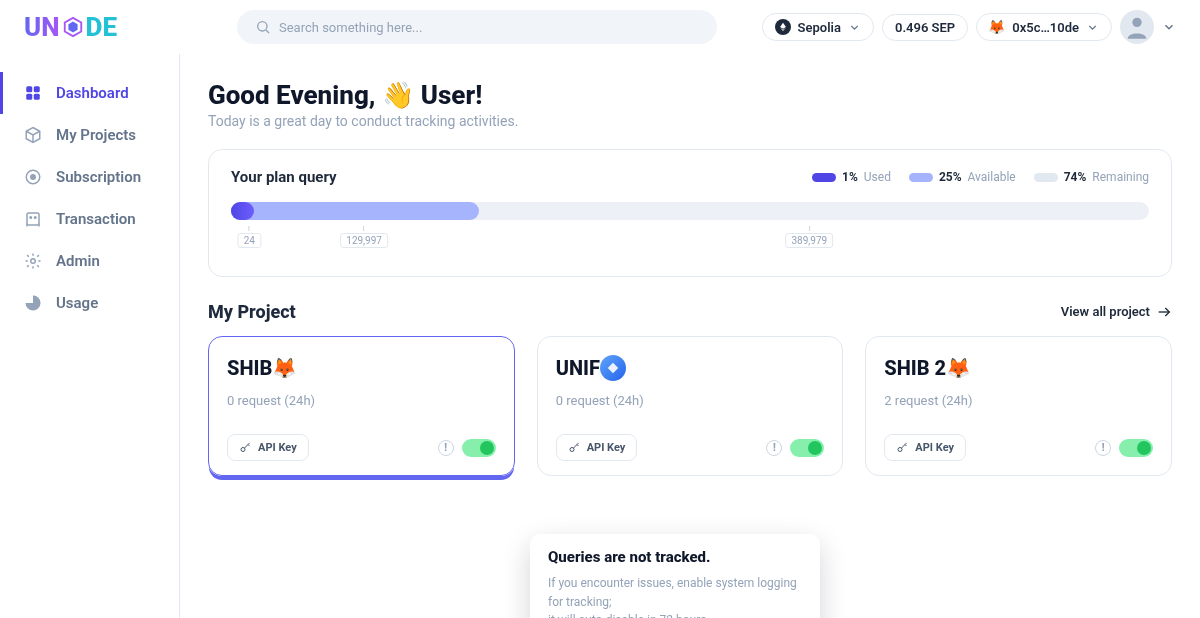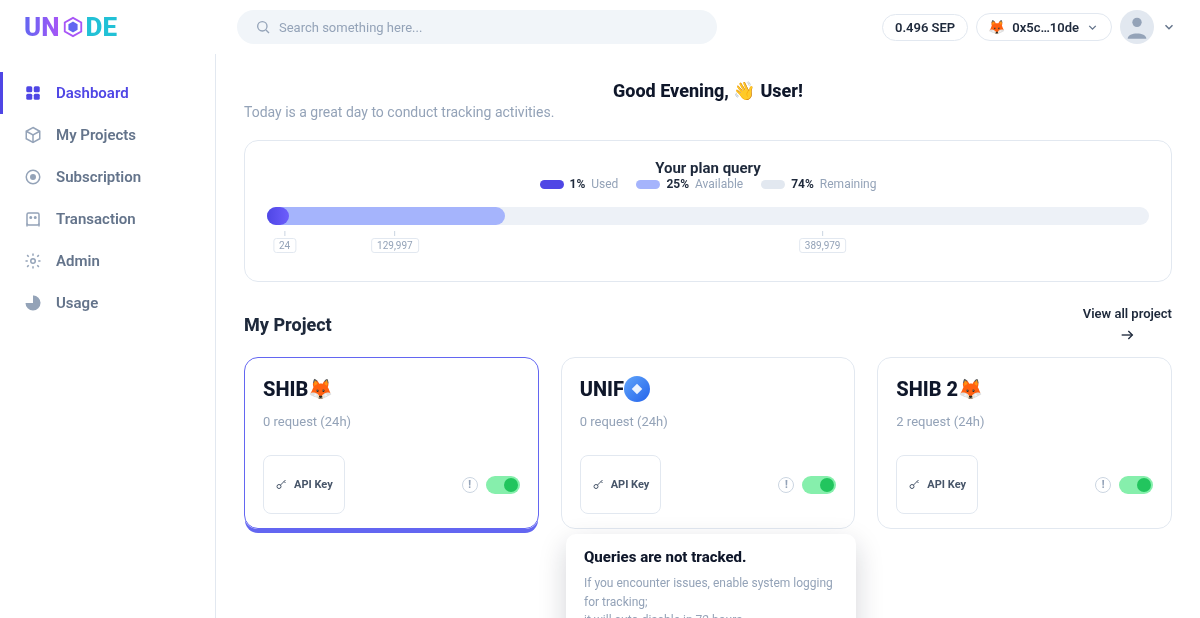--- a/index.html
+++ b/index.html
@@ -21,33 +21,33 @@
 .chip { display: flex; align-items: center; gap: 7px; background: #fff; border: 1px solid #e2e8f0; border-radius: 999px; padding: 5px 12px; font-size: 13px; font-weight: 600; color: #1e293b; }
 .chip .eth-icon { width: 16px; height: 16px; border-radius: 50%; background: #1e293b; display:inline-flex; align-items:center; justify-content:center; }
 .chip .eth-icon svg { display:block; }
 .chip .fox-icon { width:16px; height:16px; display:inline-flex; align-items:center; justify-content:center; font-size:14px; }
 .chevdown { color:#64748b; }
 .avatar { width: 34px; height: 34px; border-radius: 50%; background: #e2e8f0; display:flex; align-items:center; justify-content:center; overflow:hidden;}
 .avatar svg { color:#94a3b8; }
 
 
 .body { display: flex; flex: 1; overflow: hidden; }
-.sidebar { width: 216px; border-right: 1px solid #e2e8f0; padding-top: 18px; }
+.sidebar { width: 180px; border-right: 1px solid #e2e8f0; padding-top: 18px; }
 .nav-item { display: flex; align-items: center; gap: 14px; padding: 12px 24px; color: #64748b; font-size: 15px; font-weight: 600; cursor: pointer; }
 .nav-item svg { color:#94a3b8; }
 .nav-item.active { color: #4f46e5; border-left: 3px solid #4f46e5; padding-left: 21px; }
 .nav-item.active svg { color:#4f46e5; }
 
 .main { flex: 1; padding: 26px 28px 0 28px; overflow: auto; position: relative; }
 
-.greeting { font-size: 18px; font-weight: 800; color:#0f172a;text-align:center; }
+.greeting { font-size: 26px; font-weight: 800; color:#0f172a; }
 .subgreet { color:#94a3b8; font-size: 14px; margin-top: 3px; }
 
 .plan-card { margin-top: 20px; border: 1px solid #e2e8f0; border-radius: 14px; padding: 18px 22px 30px 22px; }
-.plan-top { display: flex; align-items: center; justify-content: space-between; flex-direction: column; }
+.plan-top { display: flex; align-items: center; justify-content: space-between; }
 .plan-title { font-weight: 700; font-size: 15px; }
 .legend { display: flex; gap: 18px; font-size: 12px; align-items: center; }
 .legend-item { display: flex; align-items: center; gap: 6px; }
 .swatch { width: 24px; height: 9px; border-radius: 5px; }
 .sw-used { background: #4f46e5; }
 .sw-avail { background: #a5b4fc; }
 .sw-remain { background: #e2e8f0; }
 .legend-val { font-weight: 700; color:#1e293b; }
 .legend-label { color:#94a3b8; }
 
@@ -55,33 +55,33 @@
 .bar-avail { position: absolute; left: 0; top: 0; bottom: 0; border-radius: 10px; background: #a5b4fc; }
 .bar-used { position: absolute; left: 0; top: 0; bottom: 0; border-radius: 10px; background: linear-gradient(90deg,#4f46e5,#6d5efc); }
 
 .ticks { position: relative; height: 20px; margin-top: 6px; }
 .tick { position: absolute; transform: translateX(-50%); }
 .tick-line { width: 1px; height: 5px; background:#cbd5e1; margin:0 auto; }
 .tick-box { font-size: 10px; color:#94a3b8; border:1px solid #e2e8f0; border-radius:3px; padding: 1px 5px; margin-top:2px; background:#fff; }
 
 .section-head { display: flex; align-items: center; justify-content: space-between; margin-top: 24px; }
 .section-title { font-size: 18px; font-weight: 800; }
-.viewall { display:flex; align-items:center; gap:6px; font-size:13px; font-weight:600; color:#1e293b; cursor:pointer;flex-direction:column; }
+.viewall { display:flex; align-items:center; gap:6px; font-size:13px; font-weight:600; color:#1e293b; cursor:pointer; }
 
 .cards { display: flex; gap: 22px; margin-top: 14px; }
 .card { flex: 1; border: 1px solid #e2e8f0; border-radius: 14px; padding: 18px 18px 14px 18px; position: relative; }
 .card.selected { border-color:#6366f1; box-shadow: 0 5px 0 -1px #6366f1; }
 .card-top { display:flex; align-items:center; justify-content:flex-start; }
 .card-title { font-size: 20px; font-weight: 800; color:#0f172a; }
 .card-icon { width:26px; height:26px; border-radius:50%; display:inline-flex; align-items:center; justify-content:center; font-size:20px; }
 .shib-icon { background:#fff; }
 .unif-icon { background:linear-gradient(135deg,#60a5fa,#2563eb); color:#fff; font-size:12px; font-weight:700; }
 .card-sub { font-size: 13px; color:#94a3b8; margin-top: 12px; }
 .card-bot { display:flex; align-items:center; justify-content:space-between; margin-top: 26px; }
-.api-btn { display:flex; align-items:center; gap:7px; border:1px solid #e2e8f0; border-radius:8px; padding:22px 11px; font-size:11px; font-weight:700; color:#475569; cursor:pointer; }
+.api-btn { display:flex; align-items:center; gap:7px; border:1px solid #e2e8f0; border-radius:8px; padding:6px 11px; font-size:11px; font-weight:700; color:#475569; cursor:pointer; }
 .right-ctrls { display:flex; align-items:center; gap:8px; }
 .bang { width:16px; height:16px; border-radius:50%; border:1.5px solid #cbd5e1; display:inline-flex; align-items:center; justify-content:center; color:#94a3b8; font-size:10px; font-weight:900; }
 .toggle { width:34px; height:18px; border-radius:10px; background:#86efac; position:relative; }
 .toggle::after { content:""; position:absolute; right:2px; top:2px; width:14px; height:14px; border-radius:50%; background:#22c55e; }
 
 .tooltip { position: absolute; left: 350px; top: 480px; width: 290px; background: #fff; border-radius: 10px; padding: 14px 18px; box-shadow: 0 10px 28px rgba(15,23,42,0.18); }
 .tooltip-title { font-weight:800; font-size:15px; color:#0f172a; }
 .tooltip-body { font-size:12px; color:#94a3b8; margin-top:8px; line-height:1.55; }
 </style>
 </head>
@@ -103,20 +103,32 @@
 
     <div class="searchbar">
       <svg width="16" height="16" viewBox="0 0 24 24" fill="none" stroke="#94a3b8" stroke-width="2">
           <circle cx="11" cy="11" r="7"></circle>
           <line x1="21" y1="21" x2="16.5" y2="16.5"></line>
         </svg>
       <span>Search something here...</span>
     </div>
 
     <div class="toprow-right">
+      <div class="chip">
+        <span class="eth-icon">
+          <svg width="10" height="10" viewBox="0 0 24 24">
+              <polygon points="12,2 19,12 12,16 5,12" fill="#fff"></polygon>
+              <polygon points="12,22 19,14 12,18 5,14" fill="#fff" opacity="0.7"></polygon>
+            </svg>
+        </span>
+        <span>Sepolia</span>
+        <svg class="chevdown" width="13" height="13" viewBox="0 0 24 24" fill="none" stroke="currentColor" stroke-width="2.5">
+            <polyline points="6 9 12 15 18 9"></polyline>
+          </svg>
+      </div>
       <div class="chip">
         <span>0.496 SEP</span>
       </div>
       <div class="chip">
         <span class="fox-icon">🦊</span>
         <span>0x5c…10de</span>
         <svg class="chevdown" width="13" height="13" viewBox="0 0 24 24" fill="none" stroke="currentColor" stroke-width="2.5">
             <polyline points="6 9 12 15 18 9"></polyline>
           </svg>
       </div>

